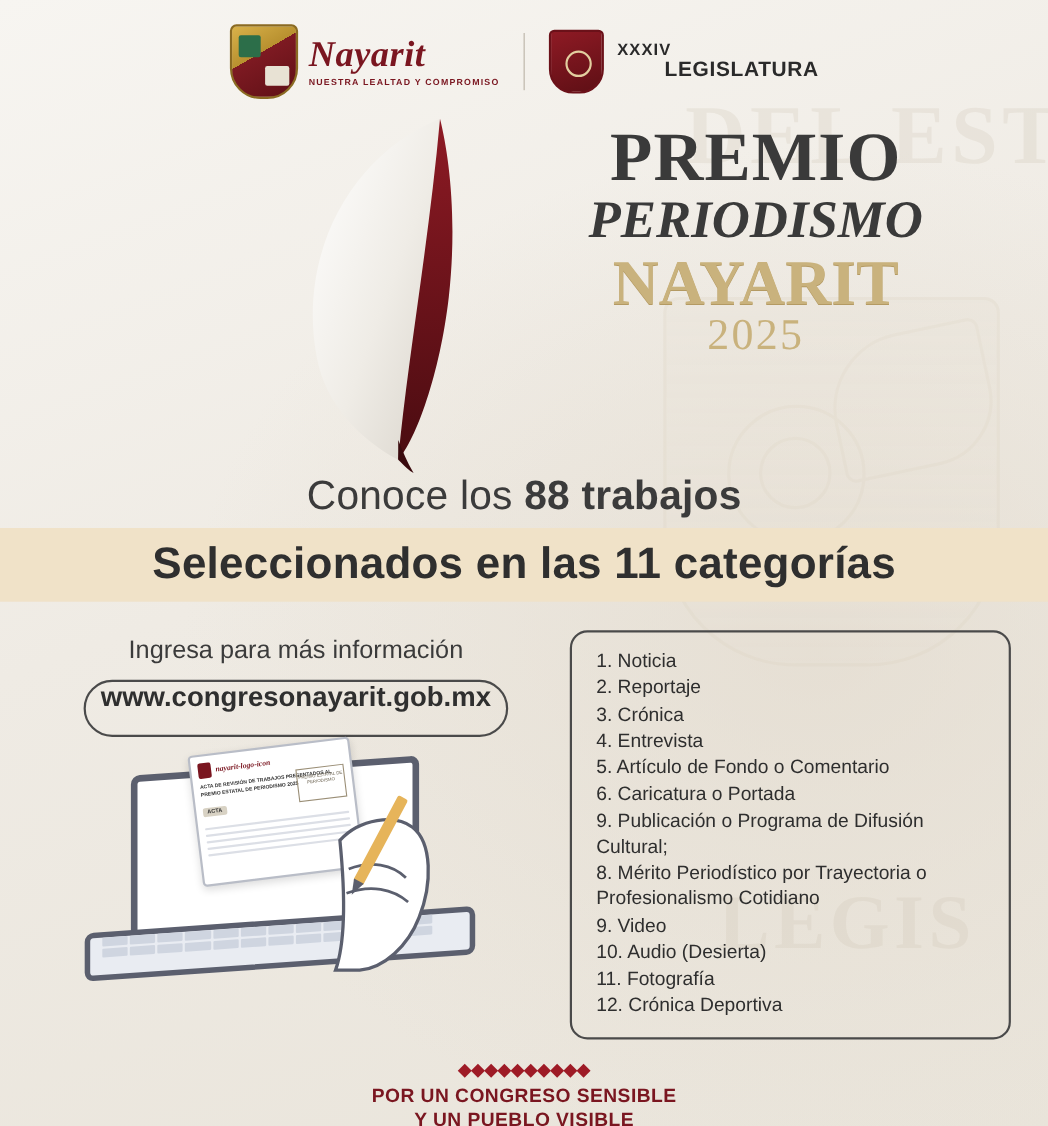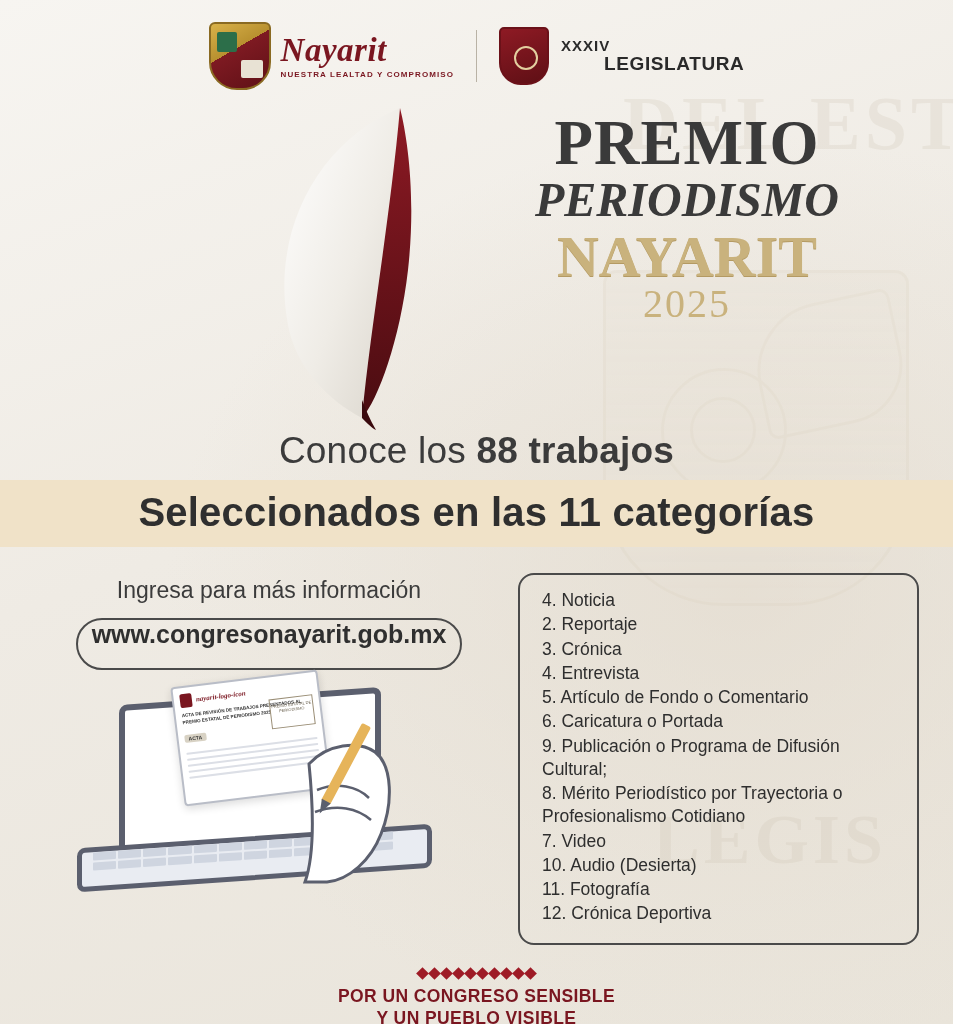--- a/index.html
+++ b/index.html
@@ -331,29 +331,29 @@
           <path d="M20 56 C 40 48, 60 52, 72 64" fill="none" stroke="#5b5f6e" stroke-width="2.5"></path>
           <path d="M18 78 C 40 70, 60 74, 74 86" fill="none" stroke="#5b5f6e" stroke-width="2.5"></path>
         </svg>
         <div class="pencil" style="left:282px;top:34px;"></div>
       </div>
     </div>
 
     <div class="col-right">
       <div class="cat-box">
         <ol>
-          <li>4. Noticia</li>
+          <li>1. Noticia</li>
           <li>2. Reportaje</li>
           <li>3. Crónica</li>
           <li>4. Entrevista</li>
           <li>5. Artículo de Fondo o Comentario</li>
           <li>6. Caricatura o Portada</li>
           <li>9. Publicación o Programa de Difusión Cultural;</li>
           <li>8. Mérito Periodístico por Trayectoria o Profesionalismo Cotidiano</li>
-          <li>7. Video</li>
+          <li>9. Video</li>
           <li>10. Audio (Desierta)</li>
           <li>11. Fotografía</li>
           <li>12. Crónica Deportiva</li>
         </ol>
       </div>
     </div>
   </div>
 
   <div class="footer">
     <div class="greca">

